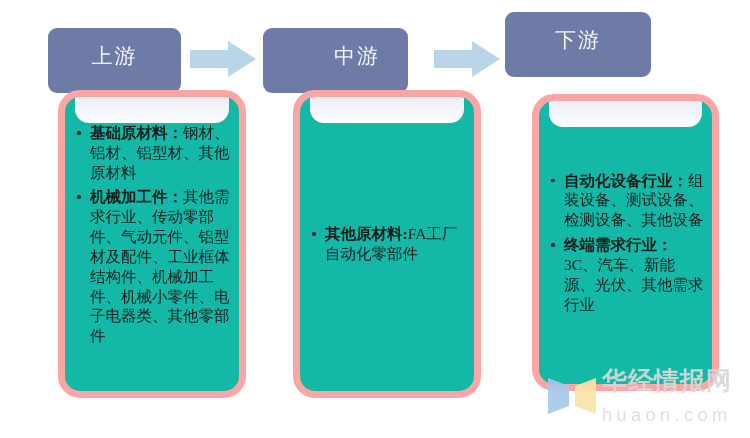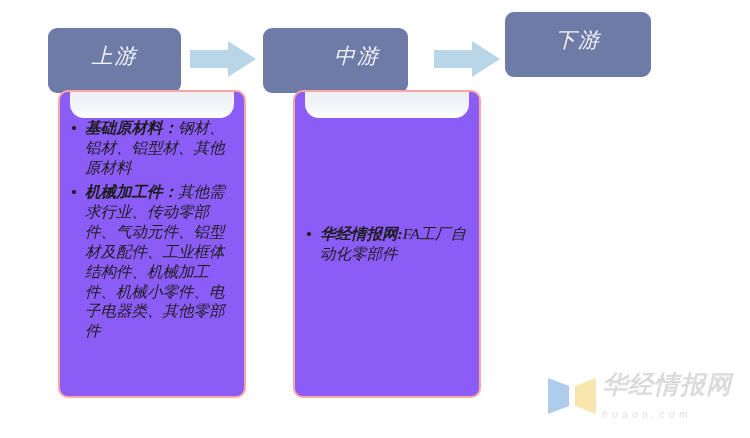--- a/index.html
+++ b/index.html
@@ -12,21 +12,20 @@
     background: #ffffff;
     font-family: "Liberation Serif", "DejaVu Serif", serif;
     overflow: hidden;
     position: relative;
   }
   .canvas {
     position: absolute;
     left: 0; top: 0;
     width: 750px;
     height: 438px;
-    font-style: italic;
   }
 
   
   .stage-header {
     position: absolute;
     background: #6e7ba6;
     border-radius: 9px;
     color: #f2f4f9;
     display: flex;
     align-items: flex-start;
@@ -38,23 +37,23 @@
     font-family: "Liberation Serif", "DejaVu Serif", serif;
     z-index: 1;
   }
   .stage-header.up    { left: 48px;  top: 28px; width: 133px; height: 65px; }
   .stage-header.mid   { left: 263px; top: 28px; width: 145px; height: 65px; padding-left: 43px; }
   .stage-header.down  { left: 505px; top: 12px; width: 146px; height: 65px; }
 
   
   .stage-body {
     position: absolute;
-    background: #8b5cf6;
-    border: 2px solid #fca5a5;
-    border-radius: 10px;
+    background: #14b8a6;
+    border: 7px solid #fca5a5;
+    border-radius: 22px;
     box-sizing: border-box;
     z-index: 2;
     overflow: hidden;
   }
   .stage-body .sheen {
     position: absolute;
     left: 10px; right: 10px; top: 0; height: 26px;
     background: linear-gradient(to bottom, #eceff5 0%, #f4f6fa 60%, #ffffff 100%);
     border-bottom-left-radius: 14px;
     border-bottom-right-radius: 14px;
@@ -141,21 +140,21 @@
   }
   .wm-cn {
     font-size: 25px;
     letter-spacing: 1px;
     color: #d8d8d8;
     font-weight: bold;
     line-height: 1;
     font-family: "Liberation Sans", "DejaVu Sans", sans-serif;
   }
   .wm-en {
-    font-size: 10px;
+    font-size: 18px;
     letter-spacing: 4.5px;
     color: #dcdcdc;
     margin-top: 13px;
     line-height: 1;
     font-family: "Liberation Sans", "DejaVu Sans", sans-serif;
   }
 </style>
 </head>
 <body>
 
@@ -191,25 +190,34 @@
         <li><span class="b-title">基础原材料：</span><span class="b-rest">钢材、铝材、铝型材、其他原材料</span></li>
         <li><span class="b-title">机械加工件：</span><span class="b-rest">其他需求行业、传动零部件、气动元件、铝型材及配件、工业框体结构件、机械加工件、机械小零件、电子电器类、其他零部件</span></li>
       </ul>
     </div>
   </div>
 
   <div class="stage-body mid">
     <div class="sheen"></div>
     <div class="body-inner">
       <ul class="bullets">
-        <li><span class="b-title">华经情报网:</span><span class="b-rest">FA工厂自动化零部件</span></li>
+        <li><span class="b-title">其他原材料:</span><span class="b-rest">FA工厂自动化零部件</span></li>
       </ul>
     </div>
   </div>
 
+  <div class="stage-body down">
+    <div class="sheen"></div>
+    <div class="body-inner">
+      <ul class="bullets">
+        <li><span class="b-title">自动化设备行业：</span><span class="b-rest">组装设备、测试设备、检测设备、其他设备</span></li>
+        <li><span class="b-title">终端需求行业：</span><span class="b-rest">3C、汽车、新能源、光伏、其他需求行业</span></li>
+      </ul>
+    </div>
+  </div>
 
   <div class="watermark">
     <div class="wm-logo">
       <svg viewBox="0 0 52 50" width="52" height="50" xmlns="http://www.w3.org/2000/svg">
         <polygon points="2,7 23,15 23,35 2,43" fill="#a8c8ea"></polygon>
         <polygon points="50,7 29,15 29,35 50,43" fill="#f7e6a8"></polygon>
       </svg>
     </div>
     <div class="wm-text">
       <div class="wm-cn">华经情报网</div>

